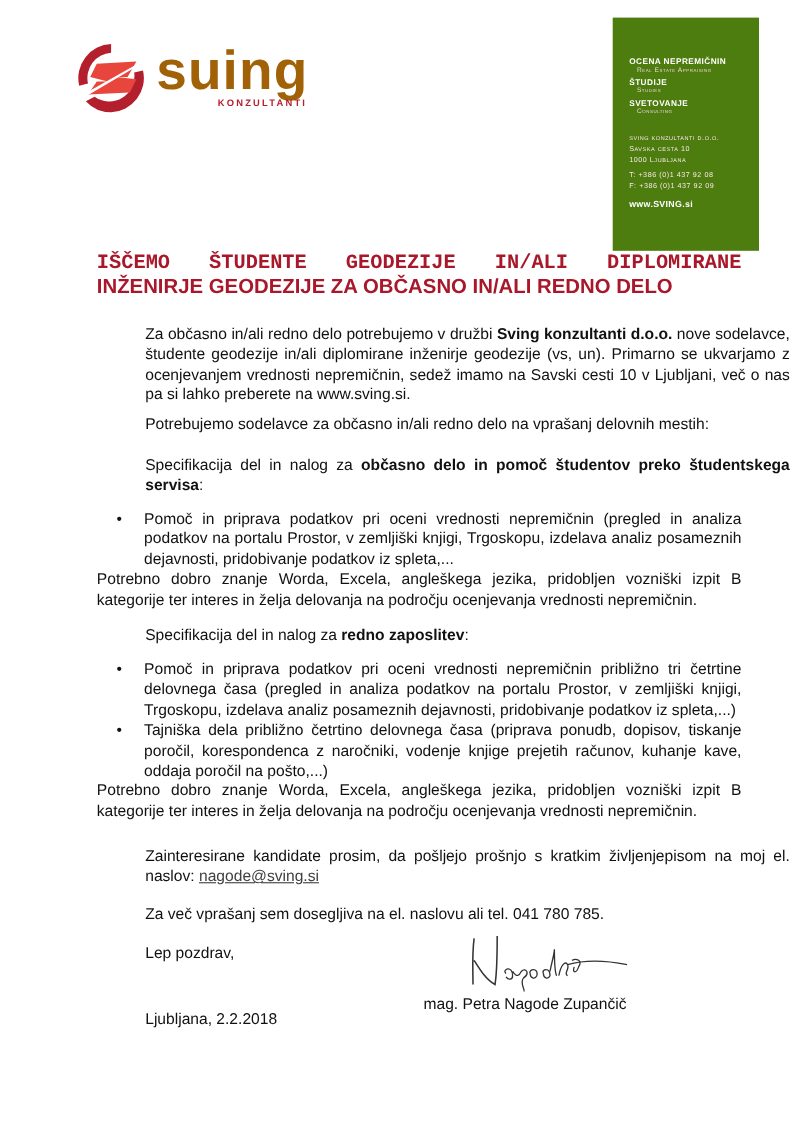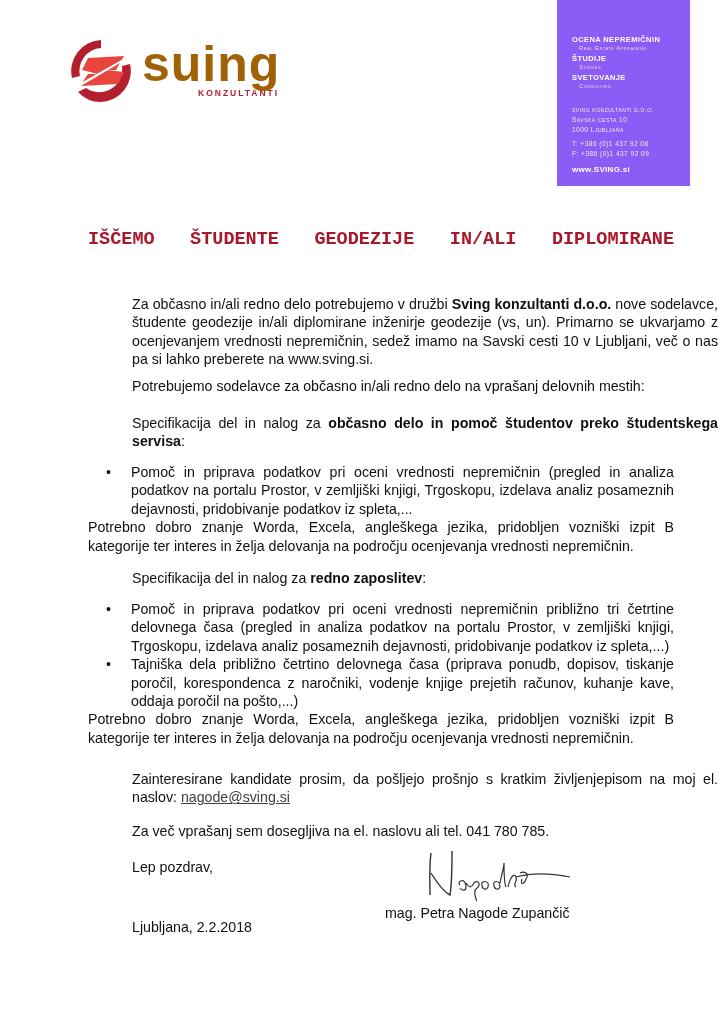--- a/index.html
+++ b/index.html
@@ -3,21 +3,21 @@
   <meta charset="utf-8">
   <style>
     html, body { margin: 0; padding: 0; background: #ffffff; }
     body { width: 724px; height: 1024px; position: relative; overflow: hidden; font-family: "Liberation Sans", sans-serif; color: #111; }
 
     .logo { position: absolute; left: 66px; top: 36px; width: 210px; height: 70px; }
     .logo svg { position: absolute; left: 0; top: 0; }
     .logo-word { position: absolute; left: 76px; top: 0px; font-family: "Liberation Sans", sans-serif; font-size: 50px; font-weight: bold; color: #a16207; letter-spacing: 1px; line-height: 56px; }
     .logo-sub { position: absolute; left: 112px; top: 52px; font-size: 8.5px; letter-spacing: 2px; color: #b5202e; font-weight: bold; padding-left: 20px; }
 
-    .redbox { position: absolute; left: 557px; top: 0; width: 133px; height: 186px; background: #8b5cf6; color: #fff; }
+    .redbox { position: absolute; left: 557px; top: 16px; width: 133px; height: 212px; background: #4d7c0f; color: #fff; }
     .rb { position: absolute; left: 15px; white-space: nowrap; }
     .rb-h { font-size: 7.5px; font-weight: bold; letter-spacing: 0.4px; }
     .rb-s { font-size: 6px; font-variant: small-caps; letter-spacing: 0.5px; left: 22px; color: #f3d3d6; }
     .rb-a { font-size: 6.5px; letter-spacing: 0.5px; font-variant: small-caps; color: #fbe6e8; }
     .rb-w { font-size: 8px; font-weight: bold; letter-spacing: 0.3px; }
 
     .title { position: absolute; left: 88px; top: 230px; width: 586px; color: #a8182a; font-weight: bold; font-size: 18.5px; line-height: 20px; text-align: justify; text-align-last: left; }
     .title .l1 { text-align: justify; text-align-last: justify; display: block; font-family: Liberation Mono, monospace; }
 
     .text { position: absolute; left: 88px; width: 586px; font-size: 14.2px; line-height: 18.4px; text-align: justify; margin-left: 44px; }
@@ -55,20 +55,21 @@
   <div class="rb rb-a" style="top:106px">sving konzultanti d.o.o.</div>
   <div class="rb rb-a" style="top:116px">Savska cesta 10</div>
   <div class="rb rb-a" style="top:126px">1000 Ljubljana</div>
   <div class="rb rb-a" style="top:140px">T: +386 (0)1 437 92 08</div>
   <div class="rb rb-a" style="top:150px">F: +386 (0)1 437 92 09</div>
   <div class="rb rb-w" style="top:165px">www.SVING.si</div>
 </div>
 
 <div class="title">
   <span class="l1">IŠČEMO ŠTUDENTE GEODEZIJE IN/ALI DIPLOMIRANE</span>
+  <span>INŽENIRJE GEODEZIJE ZA OBČASNO IN/ALI REDNO DELO</span>
 </div>
 
 <div class="text" style="top:295px"><span>Za občasno in/ali redno delo potrebujemo v družbi </span><b>Sving konzultanti d.o.o.</b><span> nove sodelavce, študente geodezije in/ali diplomirane inženirje geodezije (vs, un). Primarno se ukvarjamo z ocenjevanjem vrednosti nepremičnin, sedež imamo na Savski cesti 10 v Ljubljani, več o nas pa si lahko preberete na www.sving.si.</span></div>
 
 <div class="text" style="top:377px">Potrebujemo sodelavce za občasno in/ali redno delo na vprašanj delovnih mestih:</div>
 
 <div class="text" style="top:414px"><span>Specifikacija del in nalog za </span><b>občasno delo in pomoč študentov preko študentskega servisa</b><span>:</span></div>
 
 <div class="bullets" style="top:463px">
   <div class="bullet">

